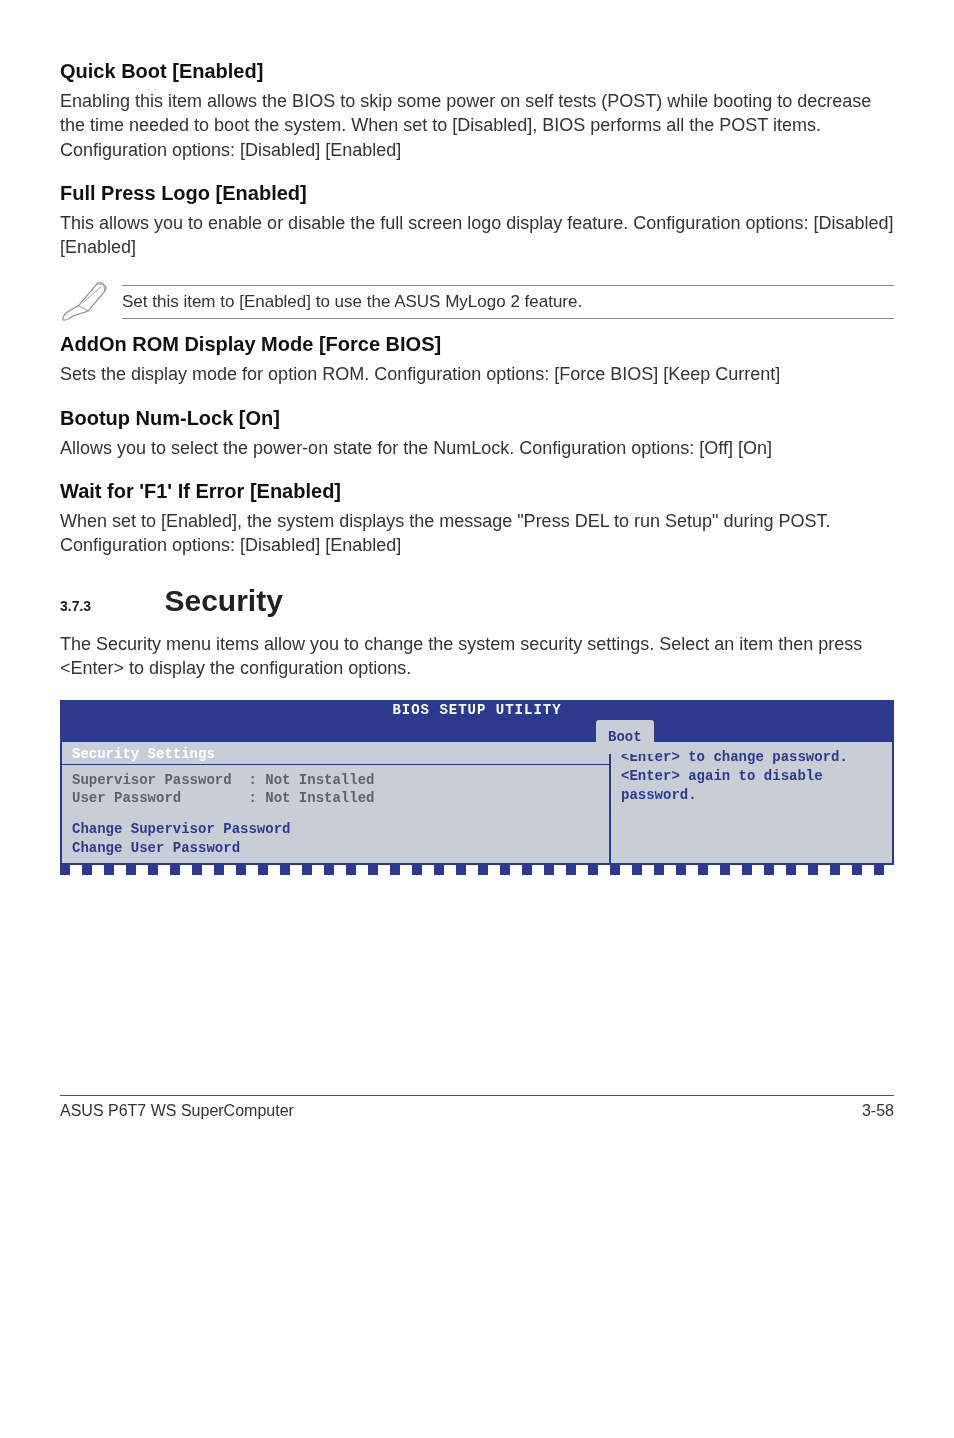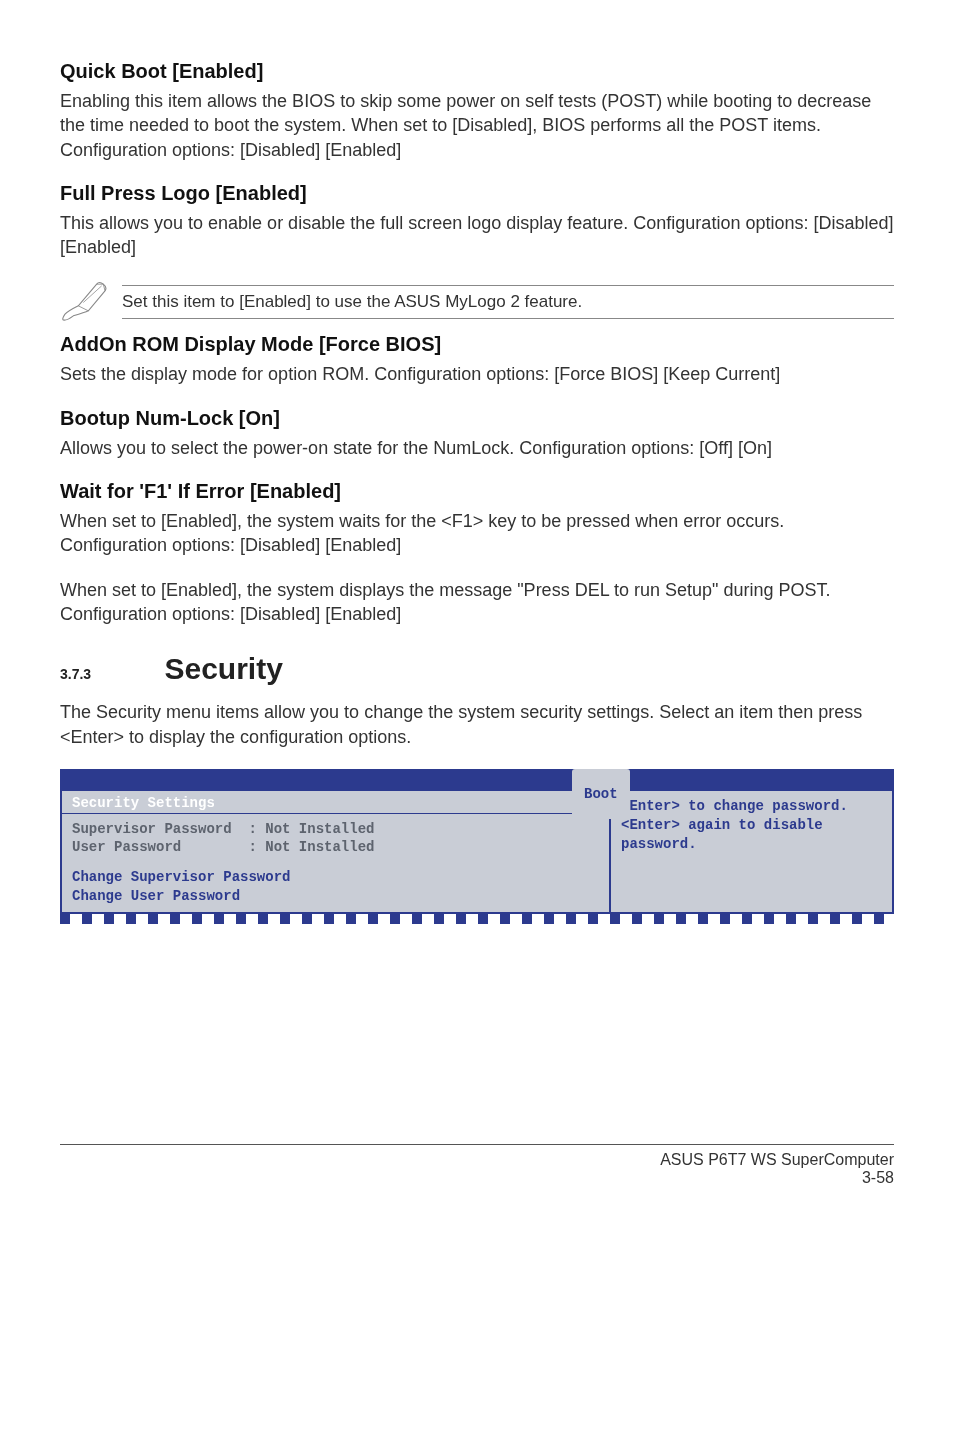--- a/index.html
+++ b/index.html
@@ -84,25 +84,25 @@
     }
     .bios-tab-row {
       background: #2c3a8e;
       height: 20px;
       position: relative;
     }
     .bios-tab {
       position: absolute;
       background: #c9cdd6;
       color: #2c3a8e;
-      padding: 17px 12px;
+      padding: 9px 12px;
       border-top-left-radius: 3px;
       border-top-right-radius: 3px;
       top: 0;
-      left: 512px;
+      left: 536px;
     }
     .bios-body {
       display: flex;
       background: #c9cdd6;
     }
     .bios-left {
       flex: 1;
       border: 2px solid #2c3a8e;
       border-right: 1px solid #2c3a8e;
       padding: 4px 10px 6px 10px;
@@ -151,21 +151,20 @@
     }
     .footer {
       display: flex;
       justify-content: space-between;
       align-items: flex-end;
       border-top: 1px solid #555;
       padding-top: 6px;
       font-size: 16px;
       color: #333;
       margin-top: 220px;
-      flex-direction: column;
     }
   </style>
 </head>
 <body>
 
 <div>
   <h3 class="heading1">Quick Boot [Enabled]</h3>
   <p class="body-text">Enabling this item allows the BIOS to skip some power on self tests (POST) while booting to decrease the time needed to boot the system. When set to [Disabled], BIOS performs all the POST items. Configuration options: [Disabled] [Enabled]</p>
 </div>
 
@@ -195,35 +194,35 @@
   <p class="body-text">Sets the display mode for option ROM. Configuration options: [Force BIOS] [Keep Current]</p>
 </div>
 
 <div>
   <h3 class="heading1">Bootup Num-Lock [On]</h3>
   <p class="body-text">Allows you to select the power-on state for the NumLock. Configuration options: [Off] [On]</p>
 </div>
 
 <div>
   <h3 class="heading1">Wait for 'F1' If Error [Enabled]</h3>
-  <p class="body-text">When set to [Enabled], the system waits for the &lt;F1&gt; key to be pressed when error occurs. Configuration options: [Disabled] [Enabled]</p>
 </div>
 
 <div>
   <p class="body-text">When set to [Enabled], the system displays the message "Press DEL to run Setup" during POST. Configuration options: [Disabled] [Enabled]</p>
 </div>
 
 <div class="section-heading">
   <span class="section-number">3.7.3</span>
   <span class="section-title">Security</span>
 </div>
 
 <p class="body-text">The Security menu items allow you to change the system security settings. Select an item then press &lt;Enter&gt; to display the configuration options.</p>
 
 <div class="bios-panel">
+  <div class="bios-header">BIOS SETUP UTILITY</div>
   <div class="bios-tab-row">
     <div class="bios-tab">Boot</div>
   </div>
   <div class="bios-body">
     <div class="bios-left">
       <div class="bios-section-title">Security Settings</div>
       <hr class="bios-sep">
       <div class="bios-line-gray">Supervisor Password  : Not Installed</div>
       <div class="bios-line-gray">User Password        : Not Installed</div>
       <div class="bios-spacer"></div>

